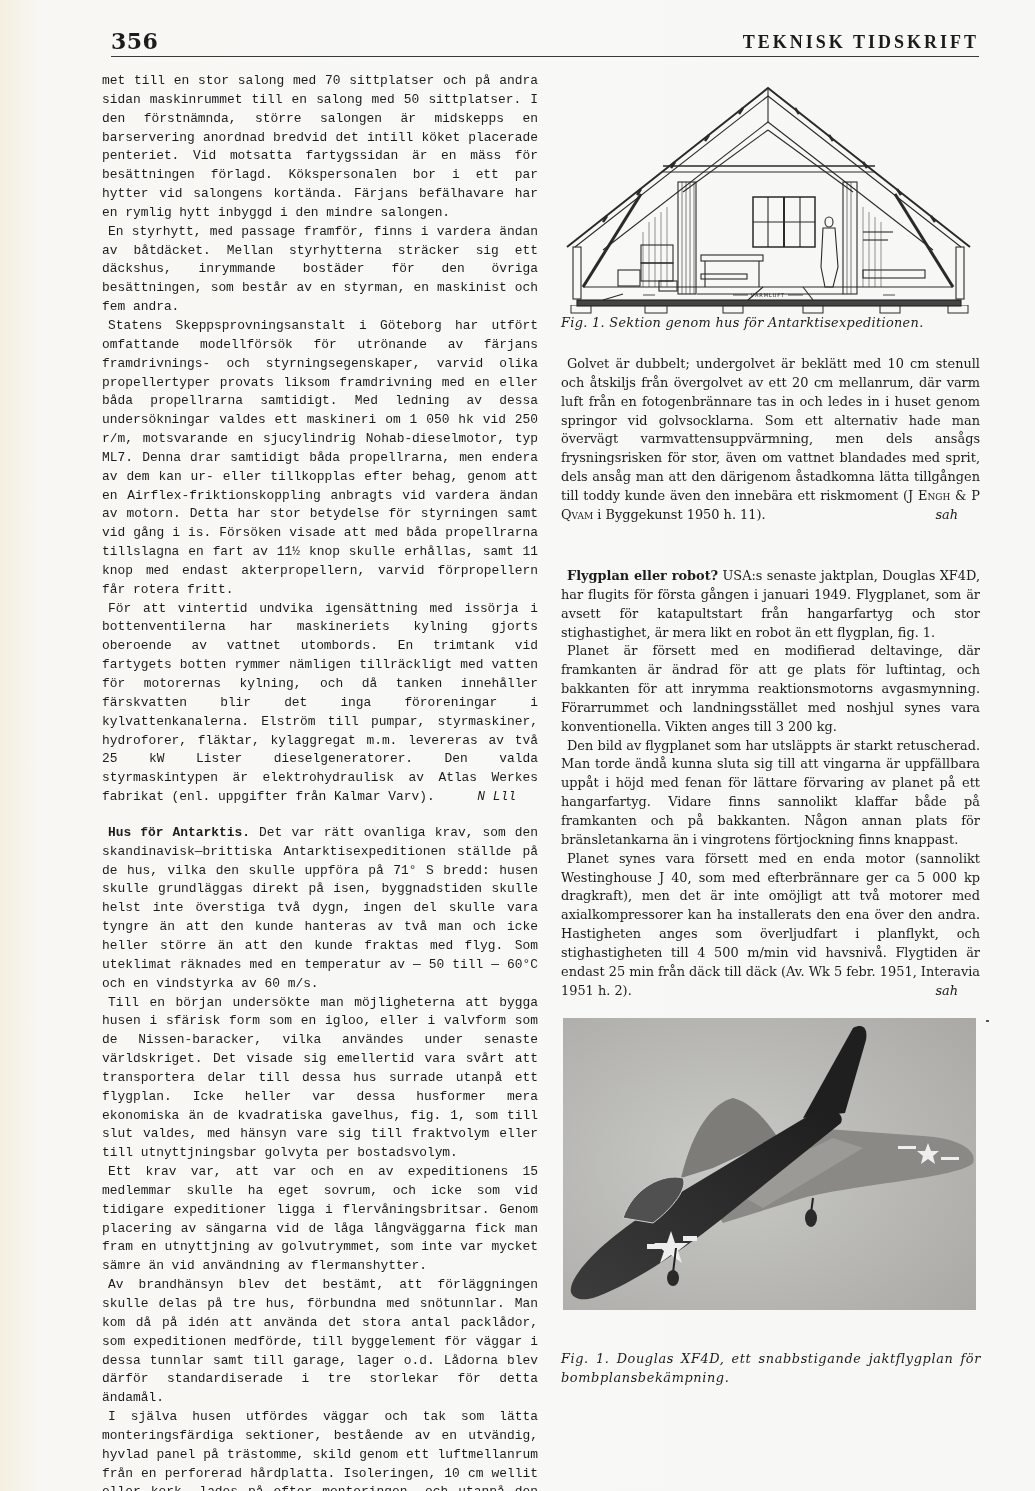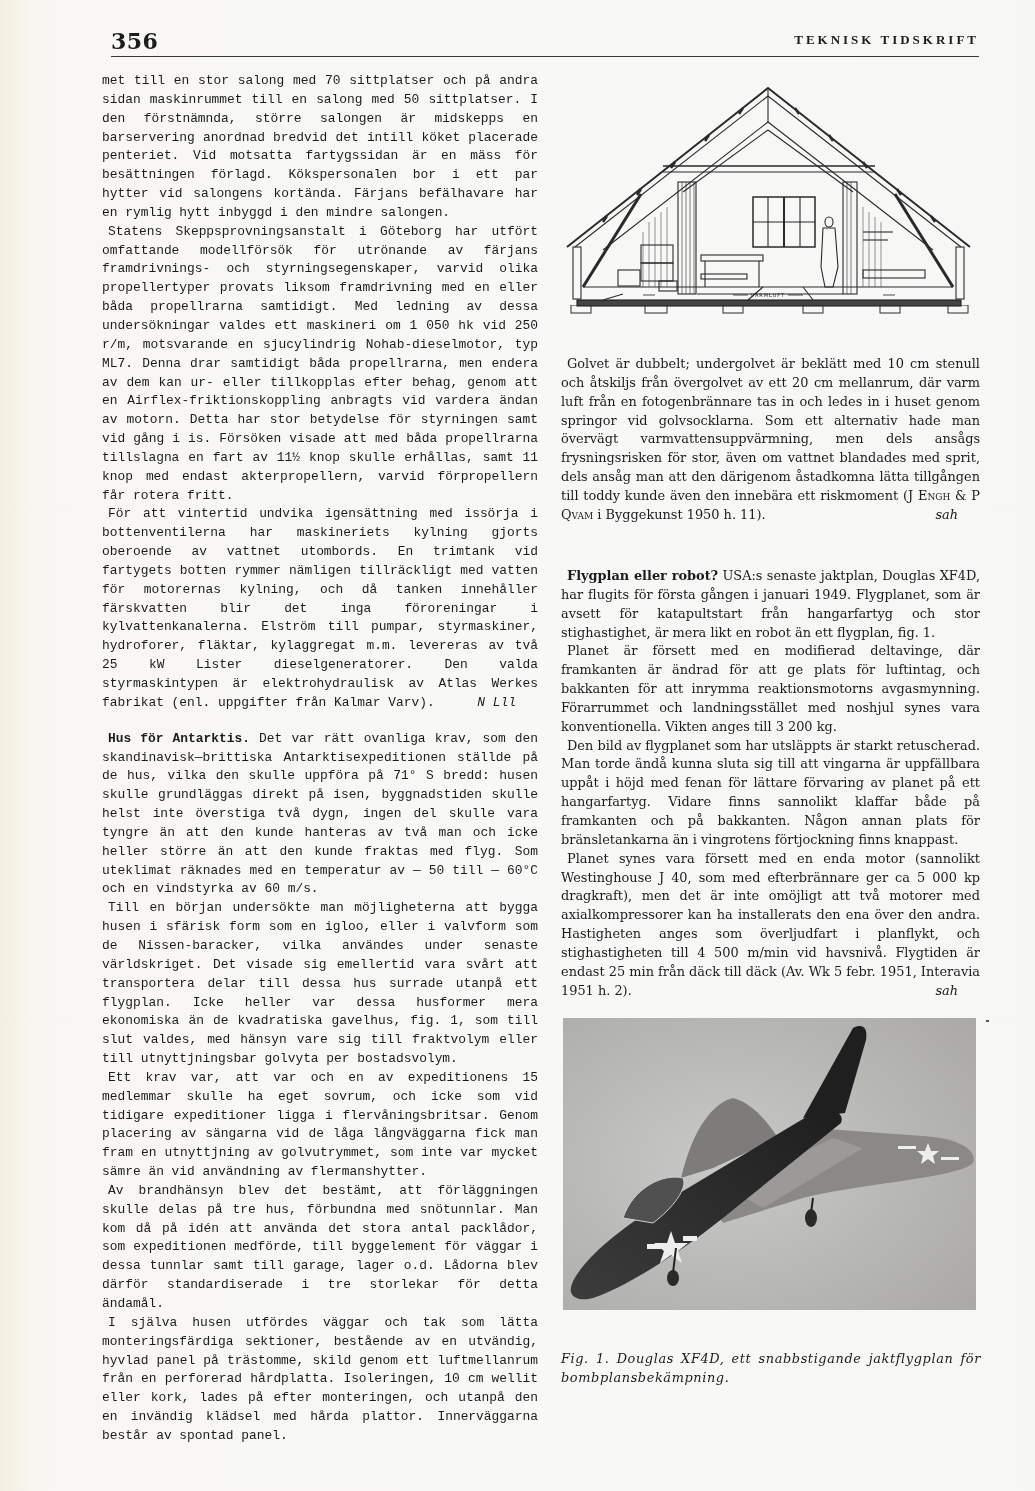--- a/index.html
+++ b/index.html
@@ -16,21 +16,21 @@
     }
     .header {
       position: absolute; left: 111px; top: 28px; width: 868px; height: 28px;
       border-bottom: 1.2px solid #3a3a3a;
     }
     .page-number {
       position: absolute; left: 0; top: 0; font-size: 22px; font-weight: bold; letter-spacing: 0.5px;
       font-family: "DejaVu Serif", serif;
     }
     .journal-title {
-      position: absolute; right: 0; top: 4px; font-size: 13px; font-weight: bold; letter-spacing: 3px;
+      position: absolute; right: 0; top: 4px; font-size: 18px; font-weight: bold; letter-spacing: 3px;
       font-family: "Liberation Serif", serif;
     }
     .col {
       position: absolute; font-size: 12.9px; line-height: 18.85px;
       text-align: justify;
     }
     .col-left { left: 102px; top: 72px; width: 436px; font-family: Liberation Mono, monospace; }
     .col-right-1 { left: 561px; top: 355px; width: 419px; }
     .col-right-2 { left: 561px; top: 567px; width: 419px; }
     .col p { margin: 0; text-indent: 6px; }
@@ -56,20 +56,21 @@
 
 <div class="page">
 
   <div class="header">
     <span class="page-number">356</span>
     <span class="journal-title">TEKNISK TIDSKRIFT</span>
   </div>
 
   <div class="col col-left">
     <p class="noindent">met till en stor salong med 70 sittplatser och på andra sidan maskinrummet till en salong med 50 sittplatser. I den förstnämnda, större salongen är midskepps en barservering anordnad bredvid det intill köket placerade penteriet. Vid motsatta fartygssidan är en mäss för besättningen förlagd. Kökspersonalen bor i ett par hytter vid salongens kortända. Färjans befälhavare har en rymlig hytt inbyggd i den mindre salongen.</p>
+    <p>En styrhytt, med passage framför, finns i vardera ändan av båtdäcket. Mellan styrhytterna sträcker sig ett däckshus, inrymmande bostäder för den övriga besättningen, som består av en styrman, en maskinist och fem andra.</p>
     <p>Statens Skeppsprovningsanstalt i Göteborg har utfört omfattande modellförsök för utrönande av färjans framdrivnings- och styrningsegenskaper, varvid olika propellertyper provats liksom framdrivning med en eller båda propellrarna samtidigt. Med ledning av dessa undersökningar valdes ett maskineri om 1 050 hk vid 250 r/m, motsvarande en sjucylindrig Nohab-dieselmotor, typ ML7. Denna drar samtidigt båda propellrarna, men endera av dem kan ur- eller tillkopplas efter behag, genom att en Airflex-friktionskoppling anbragts vid vardera ändan av motorn. Detta har stor betydelse för styrningen samt vid gång i is. Försöken visade att med båda propellrarna tillslagna en fart av 11½ knop skulle erhållas, samt 11 knop med endast akterpropellern, varvid förpropellern får rotera fritt.</p>
     <p><span>För att vintertid undvika igensättning med issörja i bottenventilerna har maskineriets kylning gjorts oberoende av vattnet utombords. En trimtank vid fartygets botten rymmer nämligen tillräckligt med vatten för motorernas kylning, och då tanken innehåller färskvatten blir det inga föroreningar i kylvattenkanalerna. Elström till pumpar, styrmaskiner, hydroforer, fläktar, kylaggregat m.m. levereras av två 25 kW Lister dieselgeneratorer. Den valda styrmaskintypen är elektrohydraulisk av Atlas Werkes fabrikat (enl. uppgifter från Kalmar Varv).</span><span class="sig">N Lll</span></p>
     <p class="gap"><span class="heading">Hus för Antarktis.</span> <span>Det var rätt ovanliga krav, som den skandinavisk—brittiska Antarktisexpeditionen ställde på de hus, vilka den skulle uppföra på 71° S bredd: husen skulle grundläggas direkt på isen, byggnadstiden skulle helst inte överstiga två dygn, ingen del skulle vara tyngre än att den kunde hanteras av två man och icke heller större än att den kunde fraktas med flyg. Som uteklimat räknades med en temperatur av — 50 till — 60°C och en vindstyrka av 60 m/s.</span></p>
     <p>Till en början undersökte man möjligheterna att bygga husen i sfärisk form som en igloo, eller i valvform som de Nissen-baracker, vilka användes under senaste världskriget. Det visade sig emellertid vara svårt att transportera delar till dessa hus surrade utanpå ett flygplan. Icke heller var dessa husformer mera ekonomiska än de kvadratiska gavelhus, fig. 1, som till slut valdes, med hänsyn vare sig till fraktvolym eller till utnyttjningsbar golvyta per bostadsvolym.</p>
     <p>Ett krav var, att var och en av expeditionens 15 medlemmar skulle ha eget sovrum, och icke som vid tidigare expeditioner ligga i flervåningsbritsar. Genom placering av sängarna vid de låga långväggarna fick man fram en utnyttjning av golvutrymmet, som inte var mycket sämre än vid användning av flermanshytter.</p>
     <p>Av brandhänsyn blev det bestämt, att förläggningen skulle delas på tre hus, förbundna med snötunnlar. Man kom då på idén att använda det stora antal packlådor, som expeditionen medförde, till byggelement för väggar i dessa tunnlar samt till garage, lager o.d. Lådorna blev därför standardiserade i tre storlekar för detta ändamål.</p>
     <p>I själva husen utfördes väggar och tak som lätta monteringsfärdiga sektioner, bestående av en utvändig, hyvlad panel på trästomme, skild genom ett luftmellanrum från en perforerad hårdplatta. Isoleringen, 10 cm wellit eller kork, lades på efter monteringen, och utanpå den en invändig klädsel med hårda plattor. Innerväggarna består av spontad panel.</p>
   </div>
 
   <svg class="fig1" viewBox="0 0 410 225">
@@ -172,20 +173,21 @@
   <svg style="position:absolute;left:563px;top:305px;width:410px;height:14px;" viewBox="0 0 410 14">
     <g stroke="#2a2a2a" fill="none" stroke-width="1">
       <rect x="8" y="0" width="20" height="8"></rect>
         <rect x="82" y="0" width="22" height="8"></rect>
       <rect x="160" y="0" width="20" height="8"></rect>
         <rect x="240" y="0" width="20" height="8"></rect>
       <rect x="317" y="0" width="20" height="8"></rect>
         <rect x="385" y="0" width="20" height="8"></rect>
     </g>
   </svg>
+  <div class="fig1-caption">Fig. 1. Sektion genom hus för Antarktisexpeditionen.</div>
 
   <div class="col col-right-1">
     <p><span>Golvet är dubbelt; undergolvet är beklätt med 10 cm stenull och åtskiljs från övergolvet av ett 20 cm mellanrum, där varm luft från en fotogenbrännare tas in och ledes in i huset genom springor vid golvsocklarna. Som ett alternativ hade man övervägt varmvattensuppvärmning, men dels ansågs frysningsrisken för stor, även om vattnet blandades med sprit, dels ansåg man att den därigenom åstadkomna lätta tillgången till toddy kunde även den innebära ett riskmoment (J </span><span class="sc">Engh</span><span> &amp; P </span><span class="sc">Qvam</span><span> i Byggekunst 1950 h. 11).</span><span class="sig">sah</span></p>
   </div>
 
   <div class="col col-right-2">
     <p><span class="heading">Flygplan eller robot?</span> <span>USA:s senaste jaktplan, Douglas XF4D, har flugits för första gången i januari 1949. Flygplanet, som är avsett för katapultstart från hangarfartyg och stor stighastighet, är mera likt en robot än ett flygplan, fig. 1.</span></p>
     <p>Planet är försett med en modifierad deltavinge, där framkanten är ändrad för att ge plats för luftintag, och bakkanten för att inrymma reaktionsmotorns avgasmynning. Förarrummet och landningsstället med noshjul synes vara konventionella. Vikten anges till 3 200 kg.</p>
     <p>Den bild av flygplanet som har utsläppts är starkt retuscherad. Man torde ändå kunna sluta sig till att vingarna är uppfällbara uppåt i höjd med fenan för lättare förvaring av planet på ett hangarfartyg. Vidare finns sannolikt klaffar både på framkanten och på bakkanten. Någon annan plats för bränsletankarna än i vingrotens förtjockning finns knappast.</p>
     <p><span>Planet synes vara försett med en enda motor (sannolikt Westinghouse J 40, som med efterbrännare ger ca 5 000 kp dragkraft), men det är inte omöjligt att två motorer med axialkompressorer kan ha installerats den ena över den andra. Hastigheten anges som överljudfart i planflykt, och stighastigheten till 4 500 m/min vid havsnivå. Flygtiden är endast 25 min från däck till däck (Av. Wk 5 febr. 1951, Interavia 1951 h. 2).</span><span class="sig">sah</span></p>

